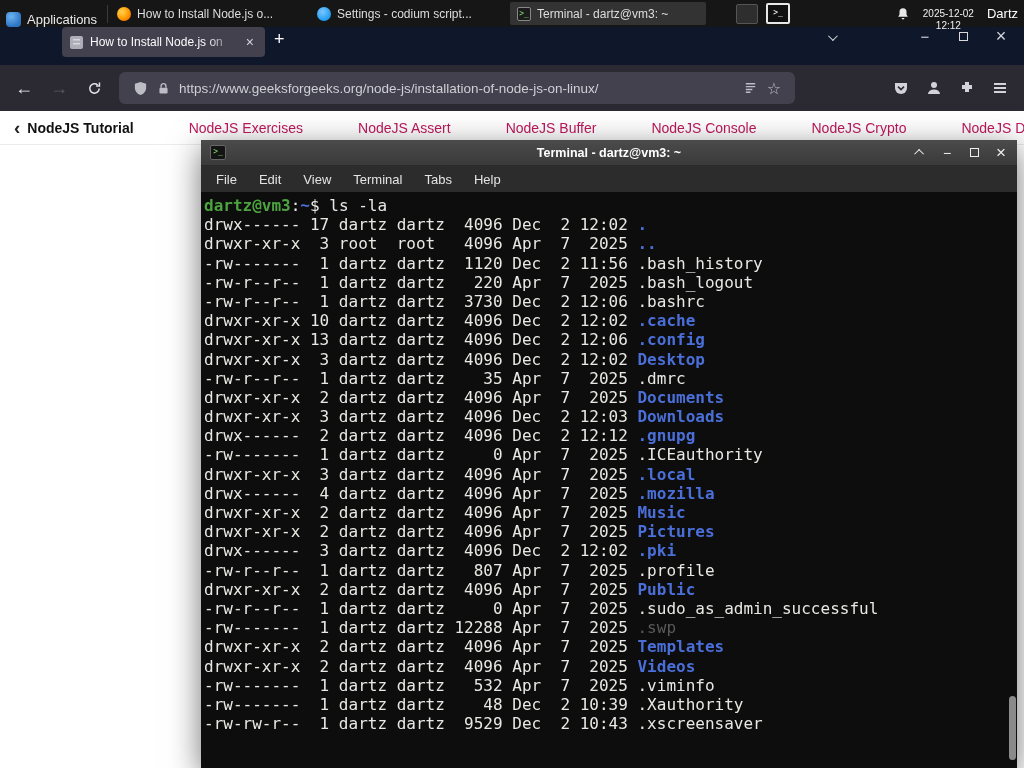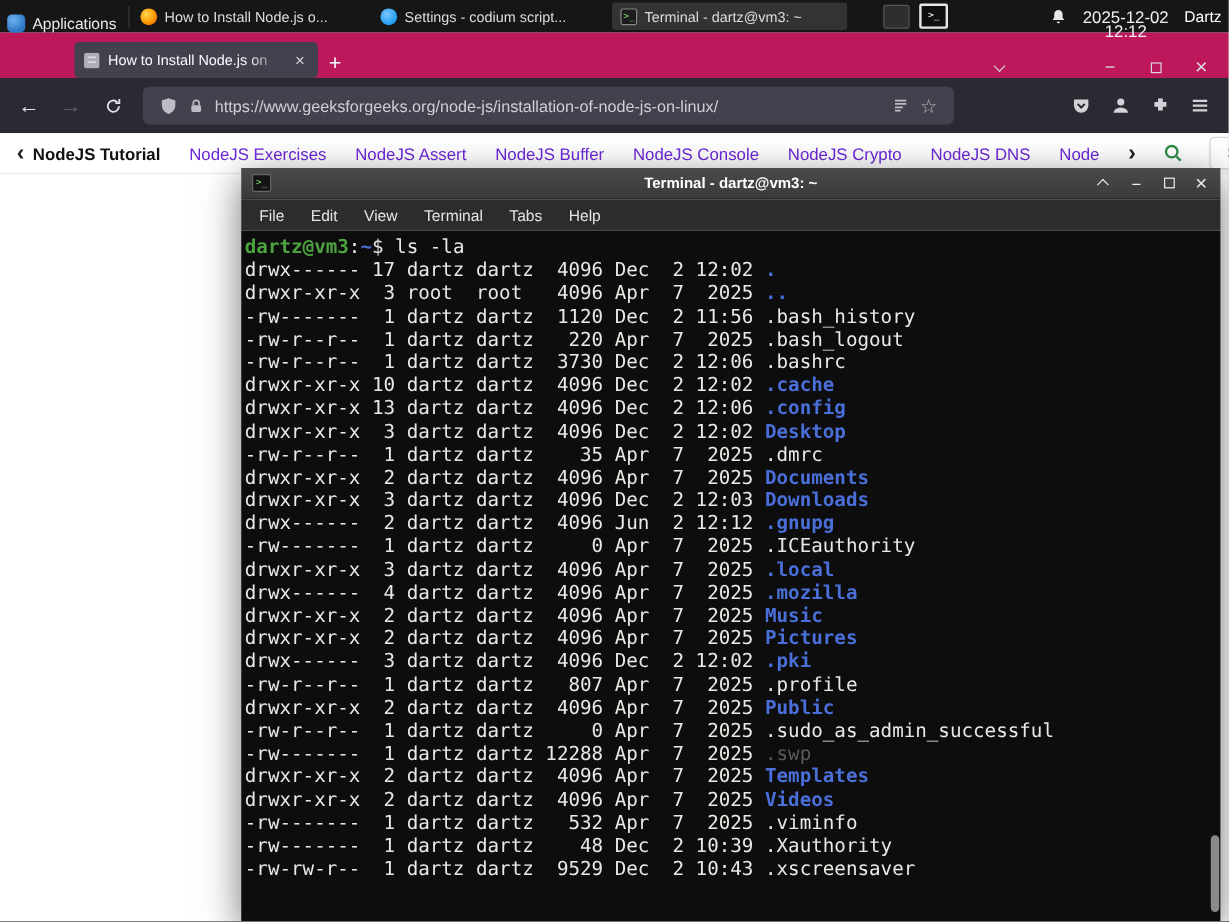--- a/index.html
+++ b/index.html
@@ -23,26 +23,26 @@
   .ticon.firefox { background:radial-gradient(circle at 35% 35%, #ffd54f, #ff9800 55%, #e65100); }
   .ticon.codium { background:radial-gradient(circle at 40% 35%, #7cc6ff, #1f9cf0 70%); }
   .ticon.term { border-radius:2px; background:#1b1b1b; border:1px solid #888;
                 color:#7ddf6a; font-family:"DejaVu Sans Mono",monospace; font-size:8px; line-height:11px; text-align:center; }
   .tray { display:flex; align-items:center; gap:8px; margin-left:28px; }
   .tray-box { width:22px; height:20px; background:#2e2e2e; border:1px solid #555; border-radius:2px; }
   .tray-term { width:24px; height:21px; background:#101010; border:2px solid #e8e8e8; border-radius:2px;
                color:#fff; font-family:"DejaVu Sans Mono",monospace; font-size:8px; line-height:16px; text-align:center; }
   .panel-right { display:flex; align-items:center; gap:13px; padding-right:6px; height:100%; }
   .bell { color:#e8e8e8; display:flex; align-items:center; }
-  .clock { display:flex; flex-direction:column; align-items:center; font-size:14px; line-height:12px; color:#f0f0f0;margin-top:12px; }
+  .clock { display:flex; flex-direction:column; align-items:center; font-size:10px; line-height:12px; color:#f0f0f0;margin-top:12px; }
   .panel-user { font-size:13px; color:#fff; }
 
   
   .browser { position:absolute; top:27px; left:0; right:0; bottom:0; background:#fff; display:flex; flex-direction:column; }
-  .tabbar { height:38px; background:#be185d; display:flex; align-items:flex-end; flex:0 0 auto; }
+  .tabbar { height:38px; background:#0f172a; display:flex; align-items:flex-start; flex:0 0 auto; }
   .tab { display:flex; align-items:center; gap:7px; width:203px; height:30px; margin-left:62px;
          background:#42414d; border-radius:4px; padding:0 8px; color:#fbfbfe; font-size:12px; }
   .favicon { width:13px; height:13px; border-radius:2px; flex:0 0 auto;
              background:linear-gradient(#d8d8de 0 0) 50% 3px/7px 1.5px no-repeat,
                         linear-gradient(#d8d8de 0 0) 50% 7px/7px 1.5px no-repeat, #aeaeb9; }
   .tab-label { overflow:hidden; white-space:nowrap; flex:1;
                -webkit-mask-image:linear-gradient(90deg,#000 80%,transparent); mask-image:linear-gradient(90deg,#000 80%,transparent); }
   .tab-close { color:#d3d3da; font-size:14px; line-height:14px; padding:1px 3px; border-radius:3px; }
   .newtab { color:#fbfbfe; font-size:18px; padding:2px 9px; border-radius:4px; }
   .tab-right { margin-left:auto; display:flex; align-items:center; gap:22px; padding-right:15px; color:#d8d8de; }
@@ -60,21 +60,21 @@
   .urlbar { width:676px; height:32px; background:#42414d; border-radius:6px; margin-left:6px;
             display:flex; align-items:center; gap:9px; padding:0 14px; color:#bdbdc6; }
   .url-text { flex:1; color:#cfcfd6; font-size:13.5px; white-space:nowrap; overflow:hidden; }
   .nav-right { margin-left:auto; display:flex; align-items:center; gap:17px; padding-right:8px; color:#d2d2d8; }
 
   
   .siteheader { height:34px; background:#fff; border-bottom:1px solid #ececec; display:flex; align-items:center;
                 padding:0 14px; gap:24px; font-size:14px; color:#3c3c3c; flex:0 0 auto; white-space:nowrap; overflow:hidden; }
   .site-active { display:flex; align-items:center; gap:7px; font-weight:bold; color:#111; }
   .site-chev { font-size:19px; font-weight:bold; line-height:14px; color:#222; }
-  .site-item { color:#6d28d9; }
+  .site-item { color:#be185d;margin-left:31px; }
   .site-right { margin-left:auto; display:flex; align-items:center; gap:22px; }
   .gfg-search { color:var(--gfg-green,#2f8d46); display:flex; align-items:center; }
   .signin { border:1px solid #d9d9d9; border-radius:4px; background:#fff; color:#333; font-size:13.5px;
             padding:5px 14px; box-shadow:0 1px 2px rgba(0,0,0,.08); }
   .page-content { flex:1; background:#fff; }
 
   
   .terminal { position:absolute; left:201px; top:140px; width:816px; bottom:0; z-index:30;
               display:flex; flex-direction:column; box-shadow:0 8px 30px rgba(0,0,0,.55); }
   .t-titlebar { height:26px; background:linear-gradient(#4b4b4b,#3a3a3a); border-bottom:1px solid #2a2a2a;
@@ -274,21 +274,21 @@
         <div class="term-line"><span class="tc-fg">drwxr-xr-x  3 root  root   4096 Apr  7  2025 </span><span class="tc-dir">..</span></div>
         <div class="term-line"><span class="tc-fg">-rw-------  1 dartz dartz  1120 Dec  2 11:56 .bash_history</span></div>
         <div class="term-line"><span class="tc-fg">-rw-r--r--  1 dartz dartz   220 Apr  7  2025 .bash_logout</span></div>
         <div class="term-line"><span class="tc-fg">-rw-r--r--  1 dartz dartz  3730 Dec  2 12:06 .bashrc</span></div>
         <div class="term-line"><span class="tc-fg">drwxr-xr-x 10 dartz dartz  4096 Dec  2 12:02 </span><span class="tc-dir">.cache</span></div>
         <div class="term-line"><span class="tc-fg">drwxr-xr-x 13 dartz dartz  4096 Dec  2 12:06 </span><span class="tc-dir">.config</span></div>
         <div class="term-line"><span class="tc-fg">drwxr-xr-x  3 dartz dartz  4096 Dec  2 12:02 </span><span class="tc-dir">Desktop</span></div>
         <div class="term-line"><span class="tc-fg">-rw-r--r--  1 dartz dartz    35 Apr  7  2025 .dmrc</span></div>
         <div class="term-line"><span class="tc-fg">drwxr-xr-x  2 dartz dartz  4096 Apr  7  2025 </span><span class="tc-dir">Documents</span></div>
         <div class="term-line"><span class="tc-fg">drwxr-xr-x  3 dartz dartz  4096 Dec  2 12:03 </span><span class="tc-dir">Downloads</span></div>
-        <div class="term-line"><span class="tc-fg">drwx------  2 dartz dartz  4096 Jun  2 12:12 </span><span class="tc-dir">.gnupg</span></div>
+        <div class="term-line"><span class="tc-fg">drwx------  2 dartz dartz  4096 Dec  2 12:12 </span><span class="tc-dir">.gnupg</span></div>
         <div class="term-line"><span class="tc-fg">-rw-------  1 dartz dartz     0 Apr  7  2025 .ICEauthority</span></div>
         <div class="term-line"><span class="tc-fg">drwxr-xr-x  3 dartz dartz  4096 Apr  7  2025 </span><span class="tc-dir">.local</span></div>
         <div class="term-line"><span class="tc-fg">drwx------  4 dartz dartz  4096 Apr  7  2025 </span><span class="tc-dir">.mozilla</span></div>
         <div class="term-line"><span class="tc-fg">drwxr-xr-x  2 dartz dartz  4096 Apr  7  2025 </span><span class="tc-dir">Music</span></div>
         <div class="term-line"><span class="tc-fg">drwxr-xr-x  2 dartz dartz  4096 Apr  7  2025 </span><span class="tc-dir">Pictures</span></div>
         <div class="term-line"><span class="tc-fg">drwx------  3 dartz dartz  4096 Dec  2 12:02 </span><span class="tc-dir">.pki</span></div>
         <div class="term-line"><span class="tc-fg">-rw-r--r--  1 dartz dartz   807 Apr  7  2025 .profile</span></div>
         <div class="term-line"><span class="tc-fg">drwxr-xr-x  2 dartz dartz  4096 Apr  7  2025 </span><span class="tc-dir">Public</span></div>
         <div class="term-line"><span class="tc-fg">-rw-r--r--  1 dartz dartz     0 Apr  7  2025 .sudo_as_admin_successful</span></div>
         <div class="term-line"><span class="tc-fg">-rw-------  1 dartz dartz 12288 Apr  7  2025 </span><span class="tc-dim">.swp</span></div>

